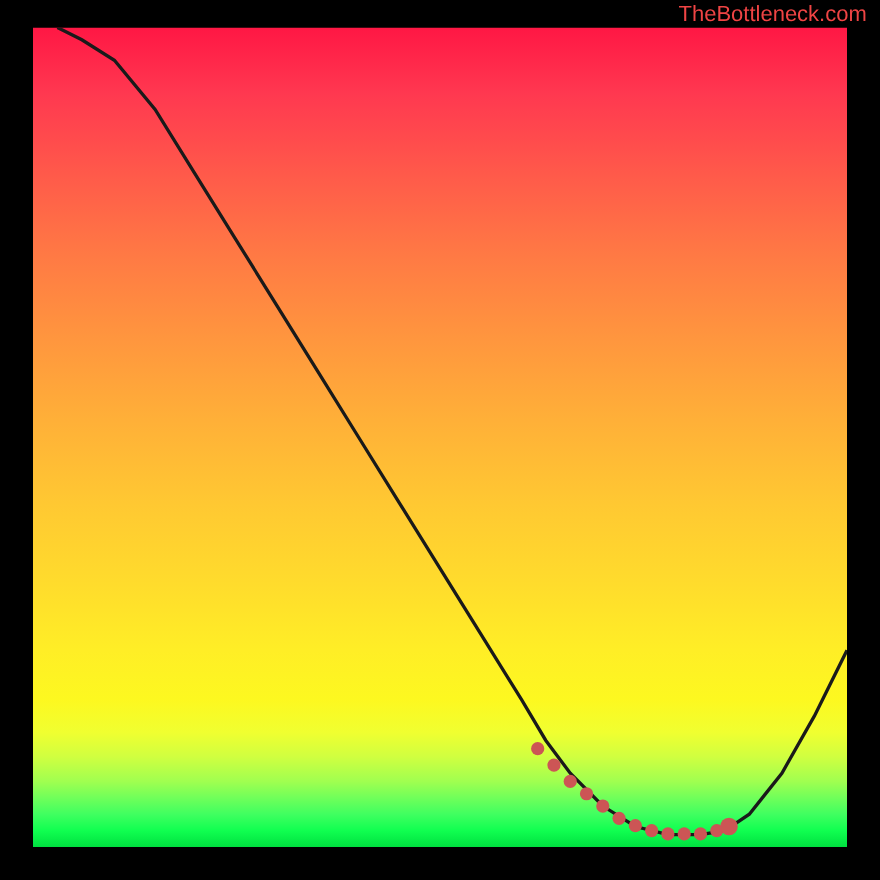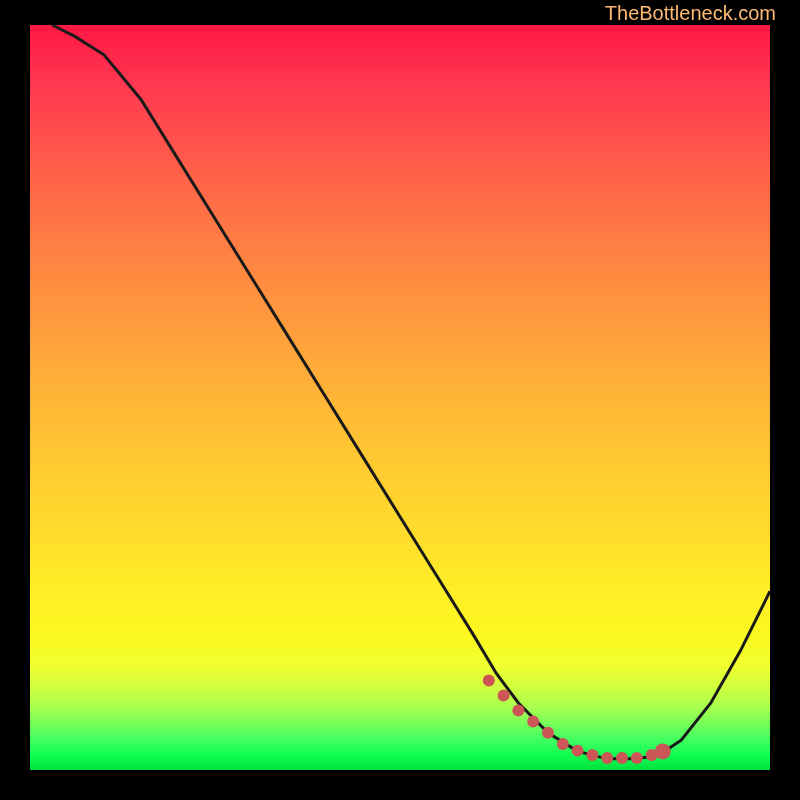--- a/index.html
+++ b/index.html
@@ -6,22 +6,22 @@
   body {
     width: 800px;
     height: 800px;
     background: #000;
     position: relative;
     font-family: Arial, sans-serif;
   }
   .watermark {
     position: absolute;
     top: 2px;
-    right: 24px;
-    color: #fdba74;
+    right: 12px;
+    color: #ef4444;
     font-size: 20px;
     font-weight: 500;
     z-index: 10;
   }
   .plot-area {
     position: absolute;
     left: 30px;
     top: 25px;
     width: 740px;
     height: 745px;

